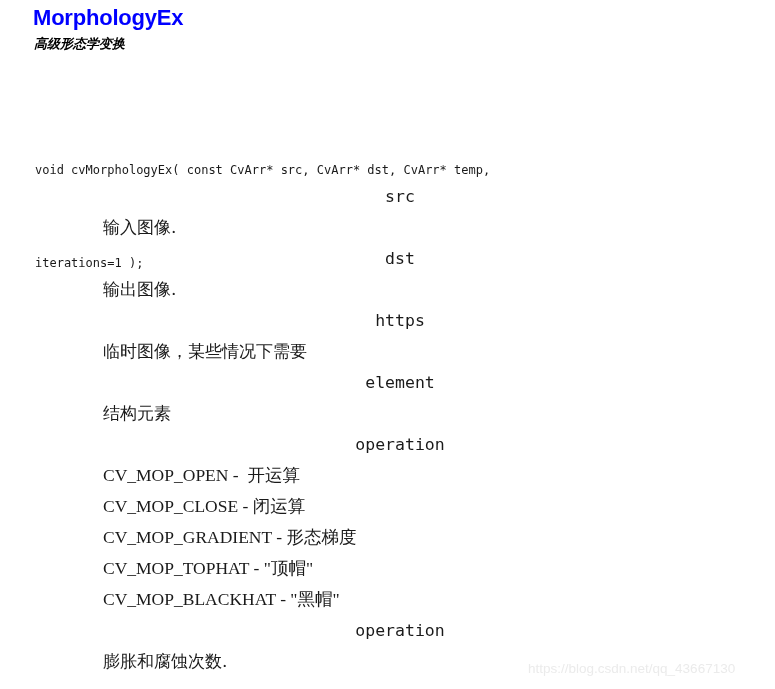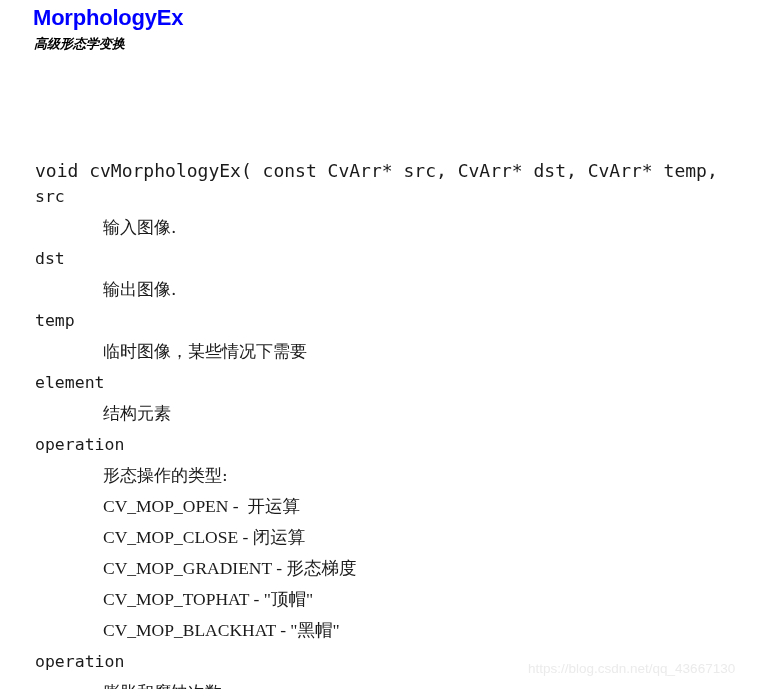--- a/index.html
+++ b/index.html
@@ -48,21 +48,21 @@
     white-space: nowrap;
   }
 
   
   .signature {
     position: absolute;
     left: 35px;
     top: 93px;
     width: 730px;
     font-family: "DejaVu Sans Mono", "Liberation Mono", monospace;
-    font-size: 18px;
+    font-size: 12px;
     line-height: 31px;
     color: #1a1a1a;
     white-space: pre;
   }
   .signature .sig-line {
     white-space: pre;
   }
   .signature .sig-line.indented {
     padding-left: 240px;
   }
@@ -73,20 +73,21 @@
     left: 35px;
     top: 181px;
     width: 730px;
   }
   .param-name {
     font-family: "DejaVu Sans Mono", "Liberation Mono", monospace;
     font-size: 16.5px;
     line-height: 31px;
     color: #1a1a1a;
     white-space: pre;
+    text-align: center;
   }
   .param-desc {
     padding-left: 68px;
     font-family: "DejaVu Serif", "Liberation Serif", serif;
     font-size: 17px;
     line-height: 31px;
     color: #1a1a1a;
     white-space: pre;
   }
   .const-list {
@@ -125,38 +126,38 @@
 </head>
 <body>
 
 <div class="page">
 
   <div class="doc-title">MorphologyEx</div>
   <div class="doc-subtitle">高级形态学变换</div>
 
   <div class="signature">
     <div class="sig-line">void cvMorphologyEx( const CvArr* src, CvArr* dst, CvArr* temp,</div>
+    <div class="sig-line">iterations=1 );</div>
   </div>
 
   <div class="params">
 
     <div class="param-name">src</div>
     <div class="param-desc">输入图像.</div>
 
     <div class="param-name">dst</div>
     <div class="param-desc">输出图像.</div>
 
-    <div class="param-name">temp</div>
+    <div class="param-name">https</div>
     <div class="param-desc">临时图像，某些情况下需要</div>
 
     <div class="param-name">element</div>
     <div class="param-desc">结构元素</div>
 
     <div class="param-name">operation</div>
-    <div class="param-desc">形态操作的类型:</div>
 
     <div class="const-list">
       <div class="const-row"><span class="const-name">CV_MOP_OPEN</span><span class="const-sep"> -  </span><span class="const-meaning">开运算</span></div>
       <div class="const-row"><span class="const-name">CV_MOP_CLOSE</span><span class="const-sep"> - </span><span class="const-meaning">闭运算</span></div>
       <div class="const-row"><span class="const-name">CV_MOP_GRADIENT</span><span class="const-sep"> - </span><span class="const-meaning">形态梯度</span></div>
       <div class="const-row"><span class="const-name">CV_MOP_TOPHAT</span><span class="const-sep"> - </span><span class="const-meaning">"顶帽"</span></div>
       <div class="const-row"><span class="const-name">CV_MOP_BLACKHAT</span><span class="const-sep"> - </span><span class="const-meaning">"黑帽"</span></div>
     </div>
 
     <div class="param-name">operation</div>

